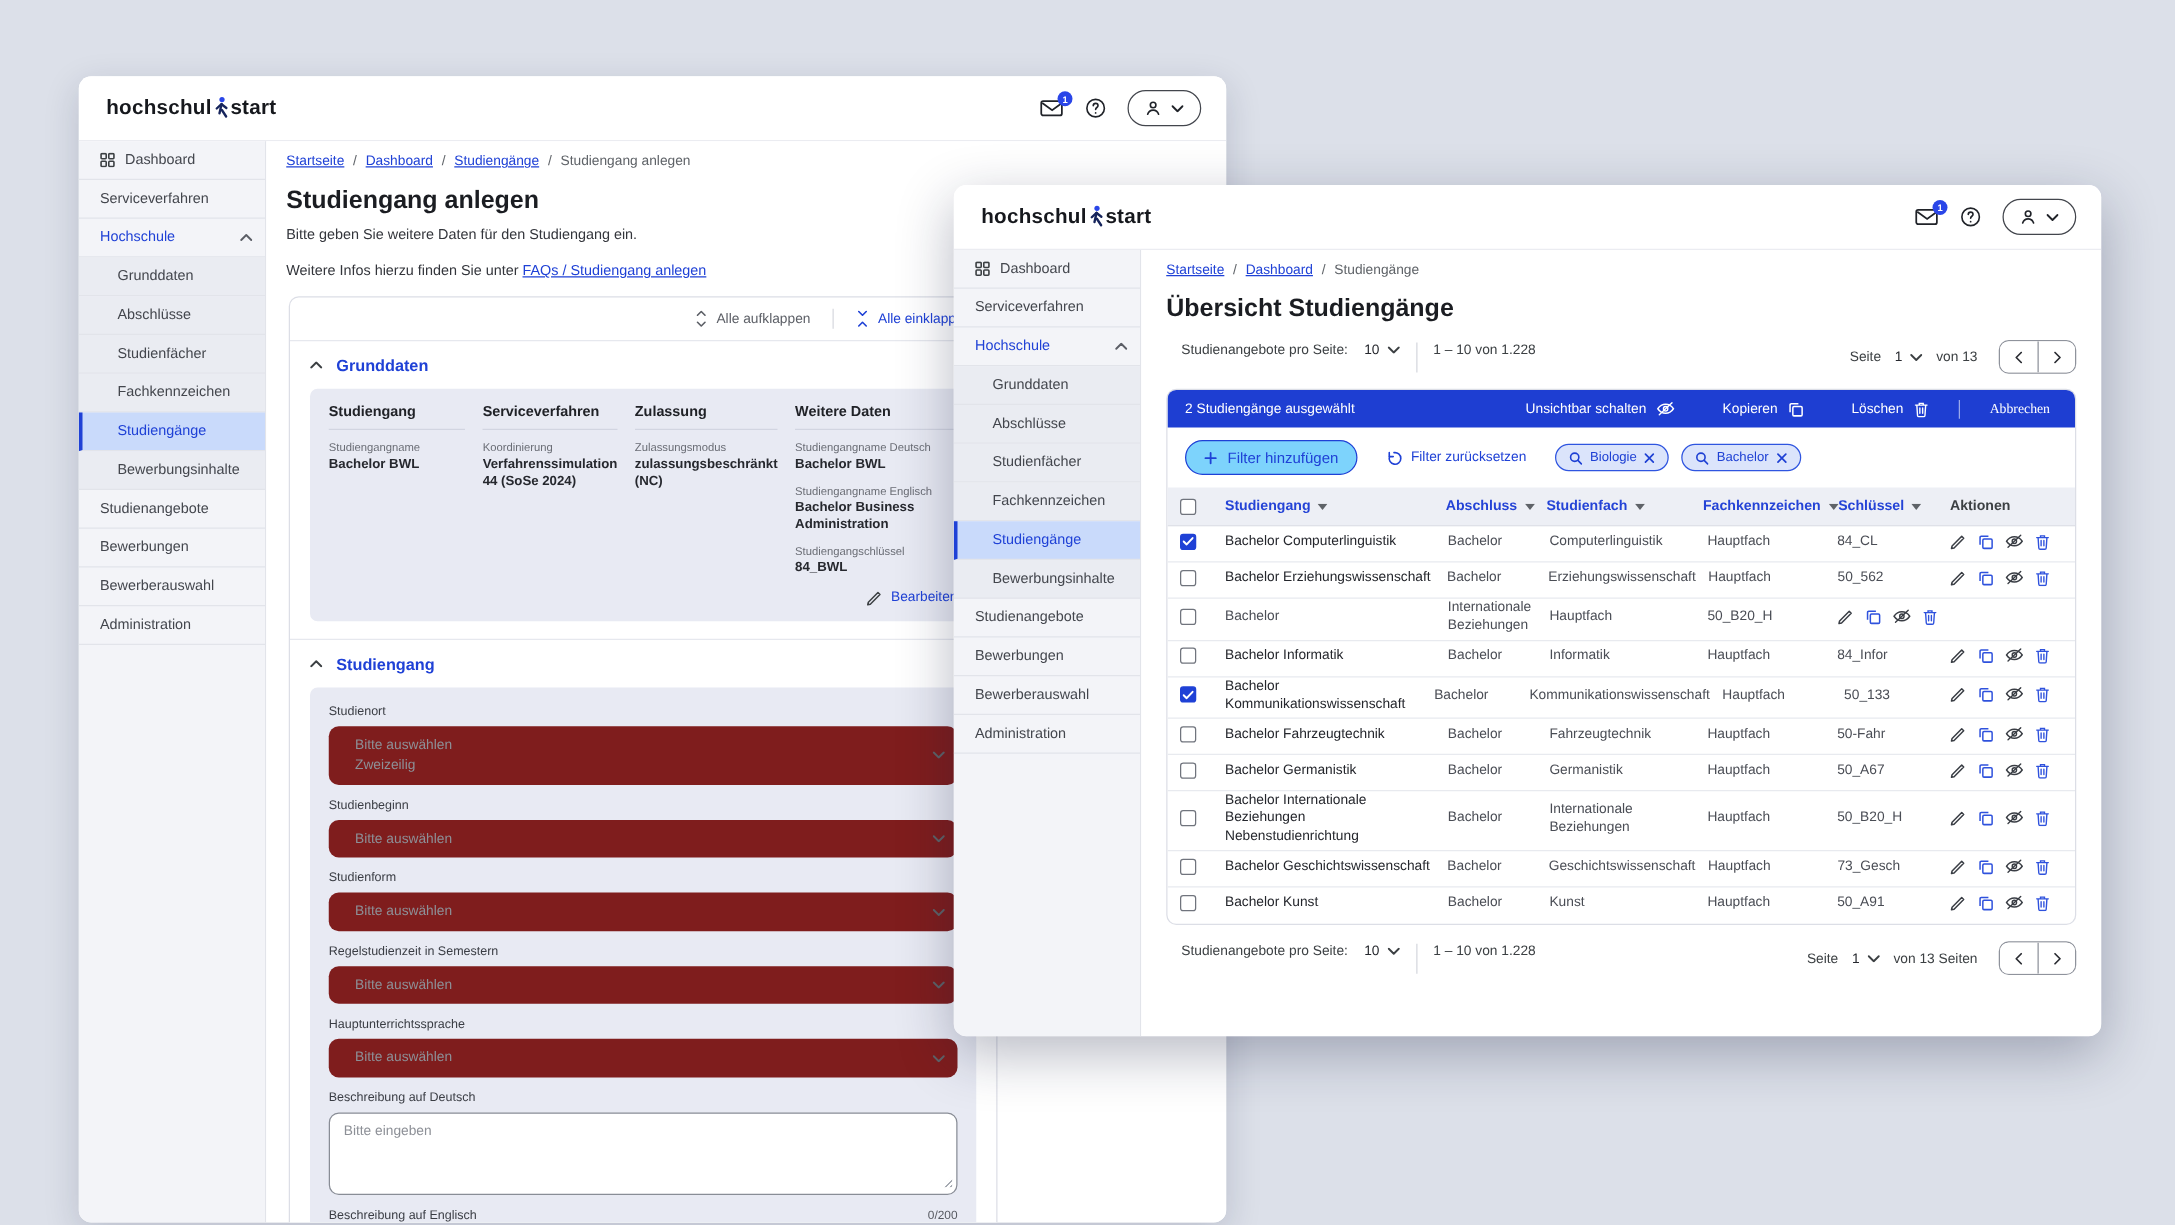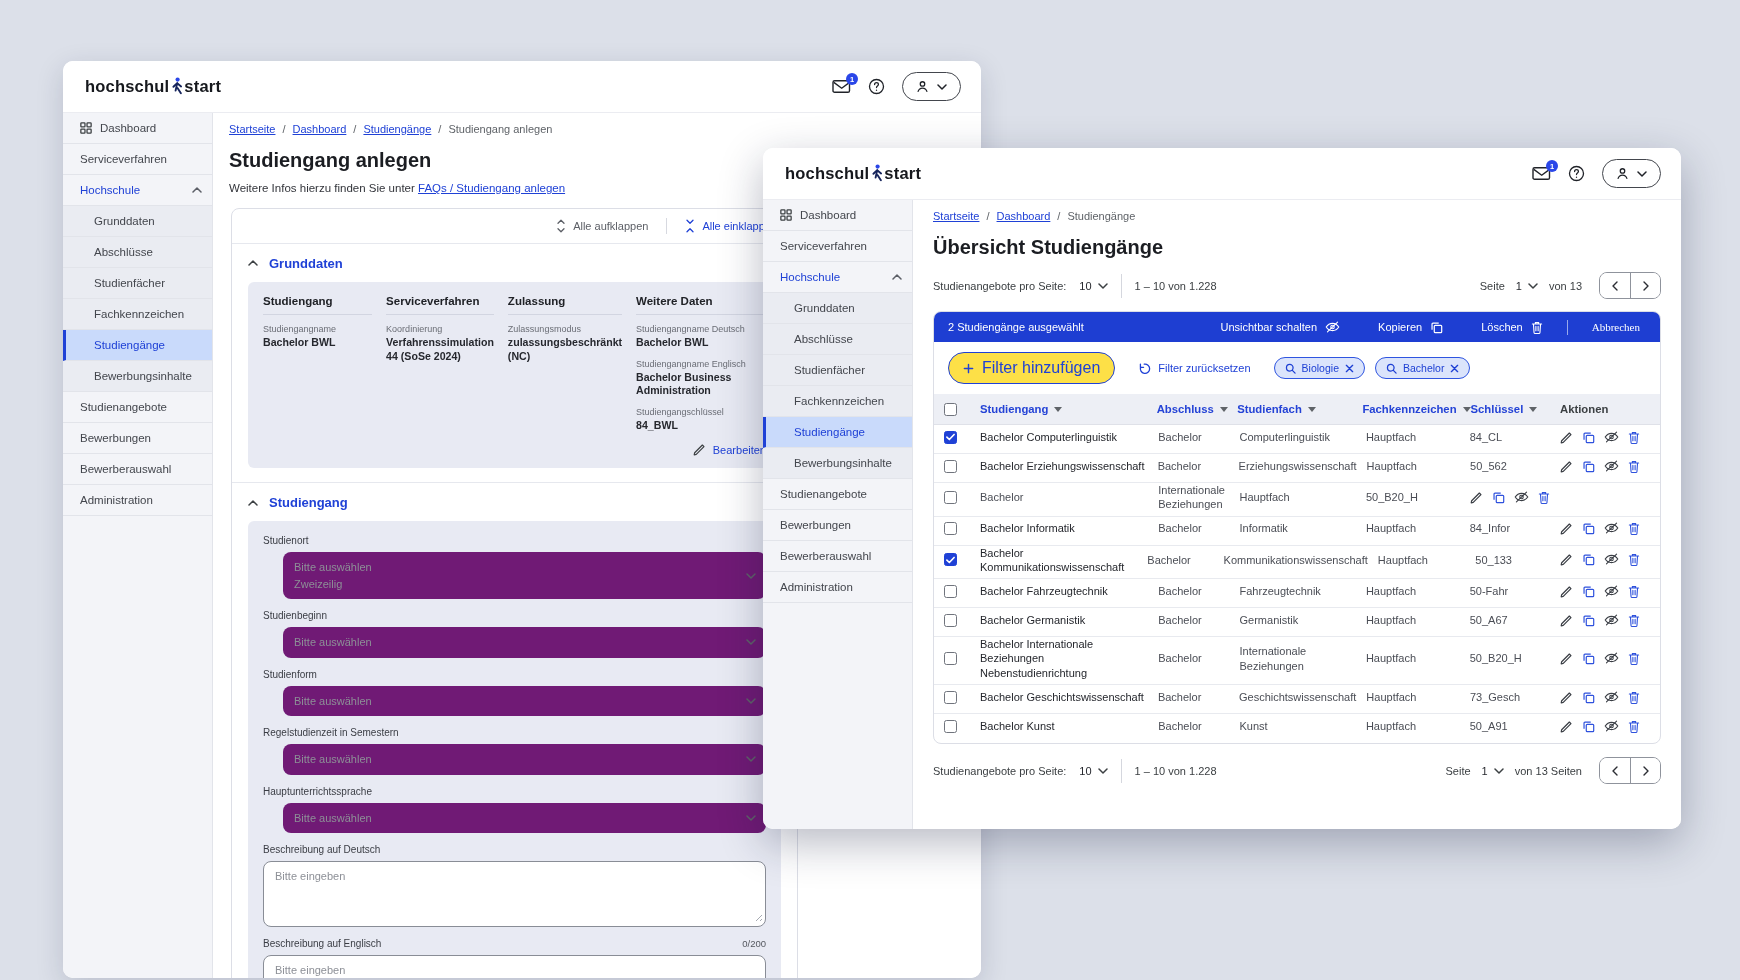--- a/index.html
+++ b/index.html
@@ -62,56 +62,56 @@
   .edit-row{display:flex;justify-content:flex-end;margin-top:10px;}
   .edit-lnk{display:inline-flex;align-items:center;gap:7px;font-size:11px;color:#1f41d6;cursor:pointer;}
   .edit-lnk .ic{color:#3c4043;}
 
   .form-panel{padding-bottom:10px;}
   .fld{margin-top:11px;}
   .fld:first-child{margin-top:1px;}
   .lbl-row{display:flex;justify-content:space-between;align-items:center;margin-bottom:6px;}
   .f-lbl{font-size:10px;color:#3a3d44;}
   .f-counter{font-size:9.5px;color:#55585f;}
-  .sel-box{background:#701a75;border-radius:8px;padding:7px 26px 7px 11px;position:relative;cursor:pointer;margin-left:20px;}
+  .sel-box{background:#7f1d1d;border-radius:8px;padding:7px 26px 7px 21px;position:relative;cursor:pointer;}
   .sel-box .ph{display:block;font-size:11px;color:#8d9097;line-height:1.5;}
   .sel-box .caret{position:absolute;right:10px;top:50%;transform:translateY(-50%);color:#5f6368;display:inline-flex;}
   .ta-wrap{position:relative;}
   .ta{display:block;width:100%;border:1px solid #898d96;border-radius:8px;background:#fff;padding:8px 11px;
       font:11px "Liberation Sans",sans-serif;color:#26282e;resize:none;outline:none;}
   .ta::placeholder{color:#8d9097;}
   .ta.h1x{height:66px;}
   .ta.h2x{height:56px;}
   .ta-corner{position:absolute;right:4px;bottom:6px;width:9px;height:9px;cursor:nwse-resize;
       background:repeating-linear-gradient(135deg,transparent 0 2px,#a6aab2 2px 3px);
       clip-path:polygon(100% 0,100% 100%,0 100%);}
 
   
   .controls-row{display:flex;align-items:center;justify-content:space-between;margin-top:13px;font-size:11px;color:#3c4043;}
-  .ctl-left{display:flex;align-items:center;gap:13px;}
+  .ctl-left{display:flex;align-items:flex-start;gap:13px;margin-left:12px;}
   .ctl-right{display:flex;align-items:center;gap:11px;}
   .mini-select{display:inline-flex;align-items:center;gap:6px;color:#26282e;cursor:pointer;}
   .mini-select .ic{color:#3c4043;display:inline-flex;}
   .vdiv{width:1px;height:24px;background:#d5d7de;}
   .pager{display:inline-flex;border:1px solid #8f939c;border-radius:8px;overflow:hidden;margin-left:6px;background:#fff;}
   .pg{width:30px;height:25px;display:flex;align-items:center;justify-content:center;background:#fff;border:none;color:#2b2d33;cursor:pointer;}
   .pg + .pg{border-left:1px solid #8f939c;}
 
   .table-card{margin-top:12px;border:1px solid #dcdee6;border-radius:8px;overflow:hidden;background:#fff;}
   .selbar{background:#1e3ed2;color:#fff;display:flex;align-items:center;padding:0 14px;height:30px;font-size:11px;}
   .selbar .grow{flex:1;}
   .selbar-act{display:inline-flex;align-items:center;gap:8px;color:#fff;background:none;border:none;font-size:11px;
               margin-left:26px;cursor:pointer;}
   .selbar-act .ic{display:inline-flex;color:#fff;}
   .wdiv{width:1px;height:15px;background:rgba(255,255,255,.55);margin-left:18px;}
   .selbar-cancel{margin-left:18px;font-family:Liberation Serif, serif;}
 
   .filter-row{display:flex;align-items:center;gap:17px;padding:10px 14px;}
   .btn-outline{display:inline-flex;align-items:center;gap:8px;border:1.4px solid #1f41d6;color:#1f41d6;border-radius:16px;
-               padding:6px 14px;font-size:16px;background:#fde047;cursor:pointer;}
+               padding:6px 14px;font-size:12px;background:#7dd3fc;cursor:pointer;}
   .btn-text{display:inline-flex;align-items:center;gap:7px;color:#1f41d6;background:none;border:none;font-size:11px;cursor:pointer;}
   .btn-text .ic,.btn-outline .ic{display:inline-flex;}
   .chips{display:flex;gap:10px;}
   .chip{display:inline-flex;align-items:center;gap:6px;background:#dbe4fb;border:1px solid #2f55e0;color:#1e40d4;
         border-radius:15px;padding:4px 10px;font-size:10.5px;cursor:pointer;}
   .chip .ic{display:inline-flex;color:#1e40d4;}
   .chip-x{background:none;border:none;color:#1e40d4;display:inline-flex;padding:0;cursor:pointer;}
 
   .thead,.trow{display:grid;grid-template-columns:36px 1.58fr .72fr 1.12fr .92fr .8fr 86px;align-items:center;
                padding:0 14px 0 10px;}
@@ -248,20 +248,21 @@
         <div class="crumbs">
             <a>Startseite</a>
             <span class="sep">/</span>
             <a>Dashboard</a>
             <span class="sep">/</span>
             <a>Studiengänge</a>
             <span class="sep">/</span>
             <span class="cur">Studiengang anlegen</span>
           </div>
         <h1 class="page-title">Studiengang anlegen</h1>
+        <p class="intro">Bitte geben Sie weitere Daten für den Studiengang ein.</p>
         <p class="intro"><span>Weitere Infos hierzu finden Sie unter </span><a class="lnk">FAQs / Studiengang anlegen</a></p>
 
         <div class="form-card">
           <div class="card-toolbar">
             <button class="tool-btn gray">
               <span class="ic">
                   <svg width="10" height="14" viewBox="0 0 10 14" fill="none" stroke="currentColor" stroke-width="1.3" stroke-linecap="round" stroke-linejoin="round">
                     <path d="M2 4.2L5 1.2l3 3M2 9.8l3 3 3-3"></path>
                   </svg>
                 </span>

